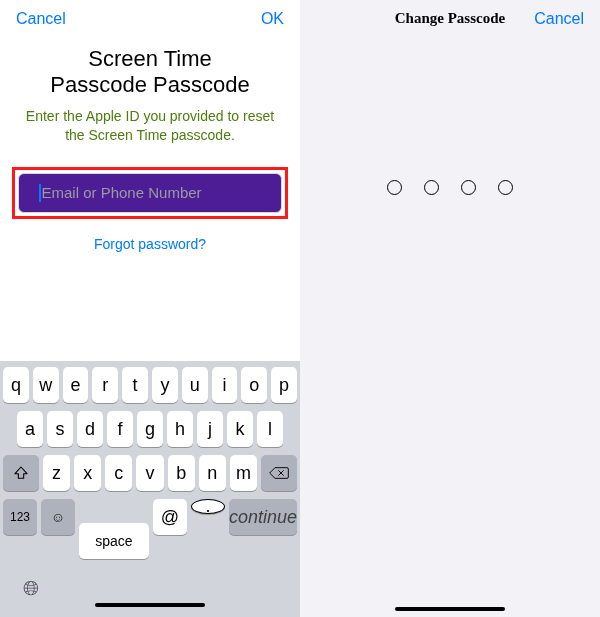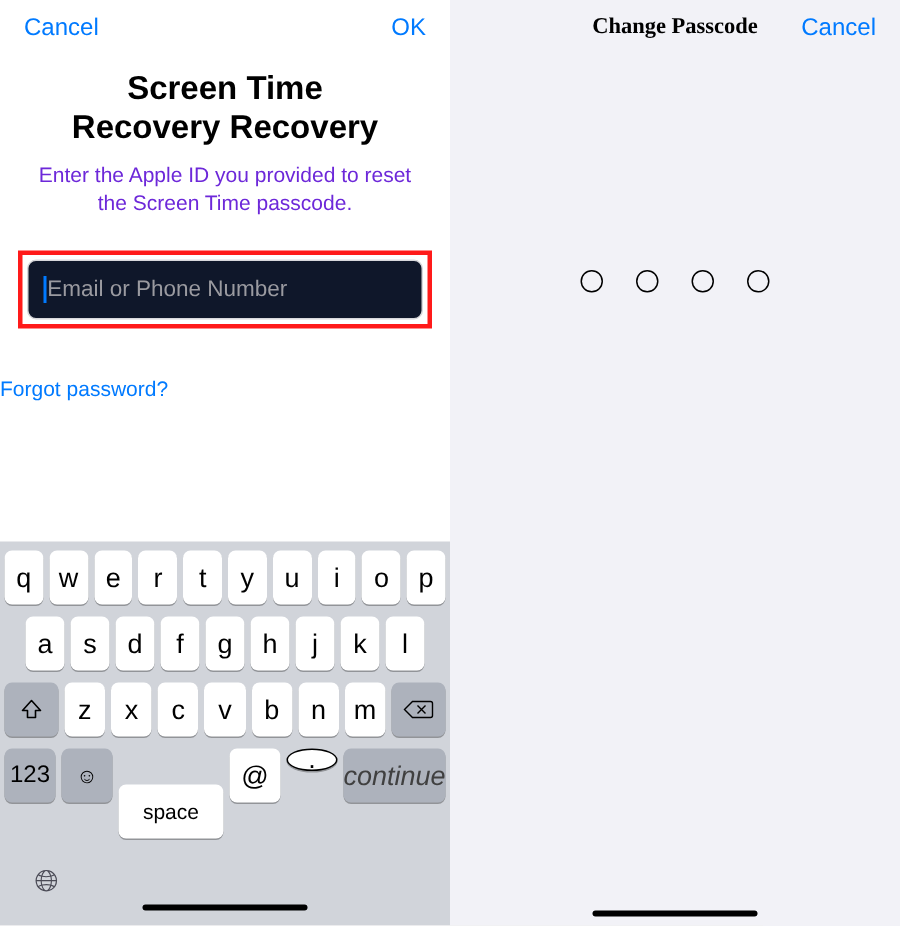--- a/index.html
+++ b/index.html
@@ -32,57 +32,58 @@
       background: none;
       border: none;
       cursor: pointer;
     }
     .hero {
       text-align: center;
       padding: 10px 22px 0;
     }
     .hero h1 {
       font-size: 22px;
-      font-weight: 700;
+      font-weight: 400;
       line-height: 1.2;
       color: #000;
     }
     .hero p {
       margin-top: 8px;
       font-size: 14px;
-      color: #6d28d9;
+      color: #4d7c0f;
       line-height: 1.35;
     }
     .input-row {
       margin: 22px 12px 0;
       border: 3px solid #ff1a1a;
       padding: 3px;
     }
     .input-inner {
-      background: #0f172a;
+      background: #4c1d95;
       border: 1px solid #d8d8dc;
       border-radius: 6px;
-      padding: 10px 10px;
+      padding: 10px 20px;
       display: flex;
       align-items: center;
     }
     .caret {
       width: 1.5px;
       height: 18px;
       background: #007aff;
       margin-right: 1px;
       animation: blink 1.1s step-start infinite;
     }
     @keyframes blink { 50% { opacity: 0; } }
     .placeholder {
       color: #9a9aa0;
       font-size: 15px;
     }
     .forgot {
-      margin-top: 32px;
+      text-align: center;
+      margin-top: 16px;
     }
     .forgot a {
       color: #007aff;
       font-size: 14px;
       text-decoration: none;
       cursor: pointer;
     }
 
     
     .keyboard {
@@ -109,21 +110,21 @@
       justify-content: center;
       font-size: 18px;
       color: #000;
       cursor: pointer;
     }
     .key.mod {
       background: #adb2bc;
       font-size: 14px;
     }
     .key.shift, .key.bksp { flex: 0 0 36px; }
-    .key.n123 { flex: 0 0 34px; font-size:16px;}
+    .key.n123 { flex: 0 0 34px; font-size:12px;}
     .key.emoji { flex: 0 0 34px; }
     .key.space { flex: 2.7; font-size:14px;margin-top:24px; }
     .key.at { flex: 0 0 34px; }
     .key.dot { flex: 0 0 34px; }
     .key.continue { flex: 0 0 66px; font-size: 18px; color:#404040;font-style:italic; }
     .bottombar {
       height: 46px;
       display: flex;
       align-items: flex-start;
       padding: 6px 20px 0;
@@ -208,21 +209,21 @@
 
 <div class="phone left">
   <div class="nav-left">
     <button class="nav-btn">Cancel</button>
     <button class="nav-btn">OK</button>
   </div>
 
   <div class="hero">
     <h1>
       <span>Screen Time</span><br>
-      <span>Recovery Recovery</span>
+      <span>Passcode Passcode</span>
     </h1>
     <p>Enter the Apple ID you provided to reset the Screen Time passcode.</p>
   </div>
 
   <div class="input-row">
     <div class="input-inner">
       <div class="caret"></div>
       <span class="placeholder">Email or Phone Number</span>
     </div>
   </div>

